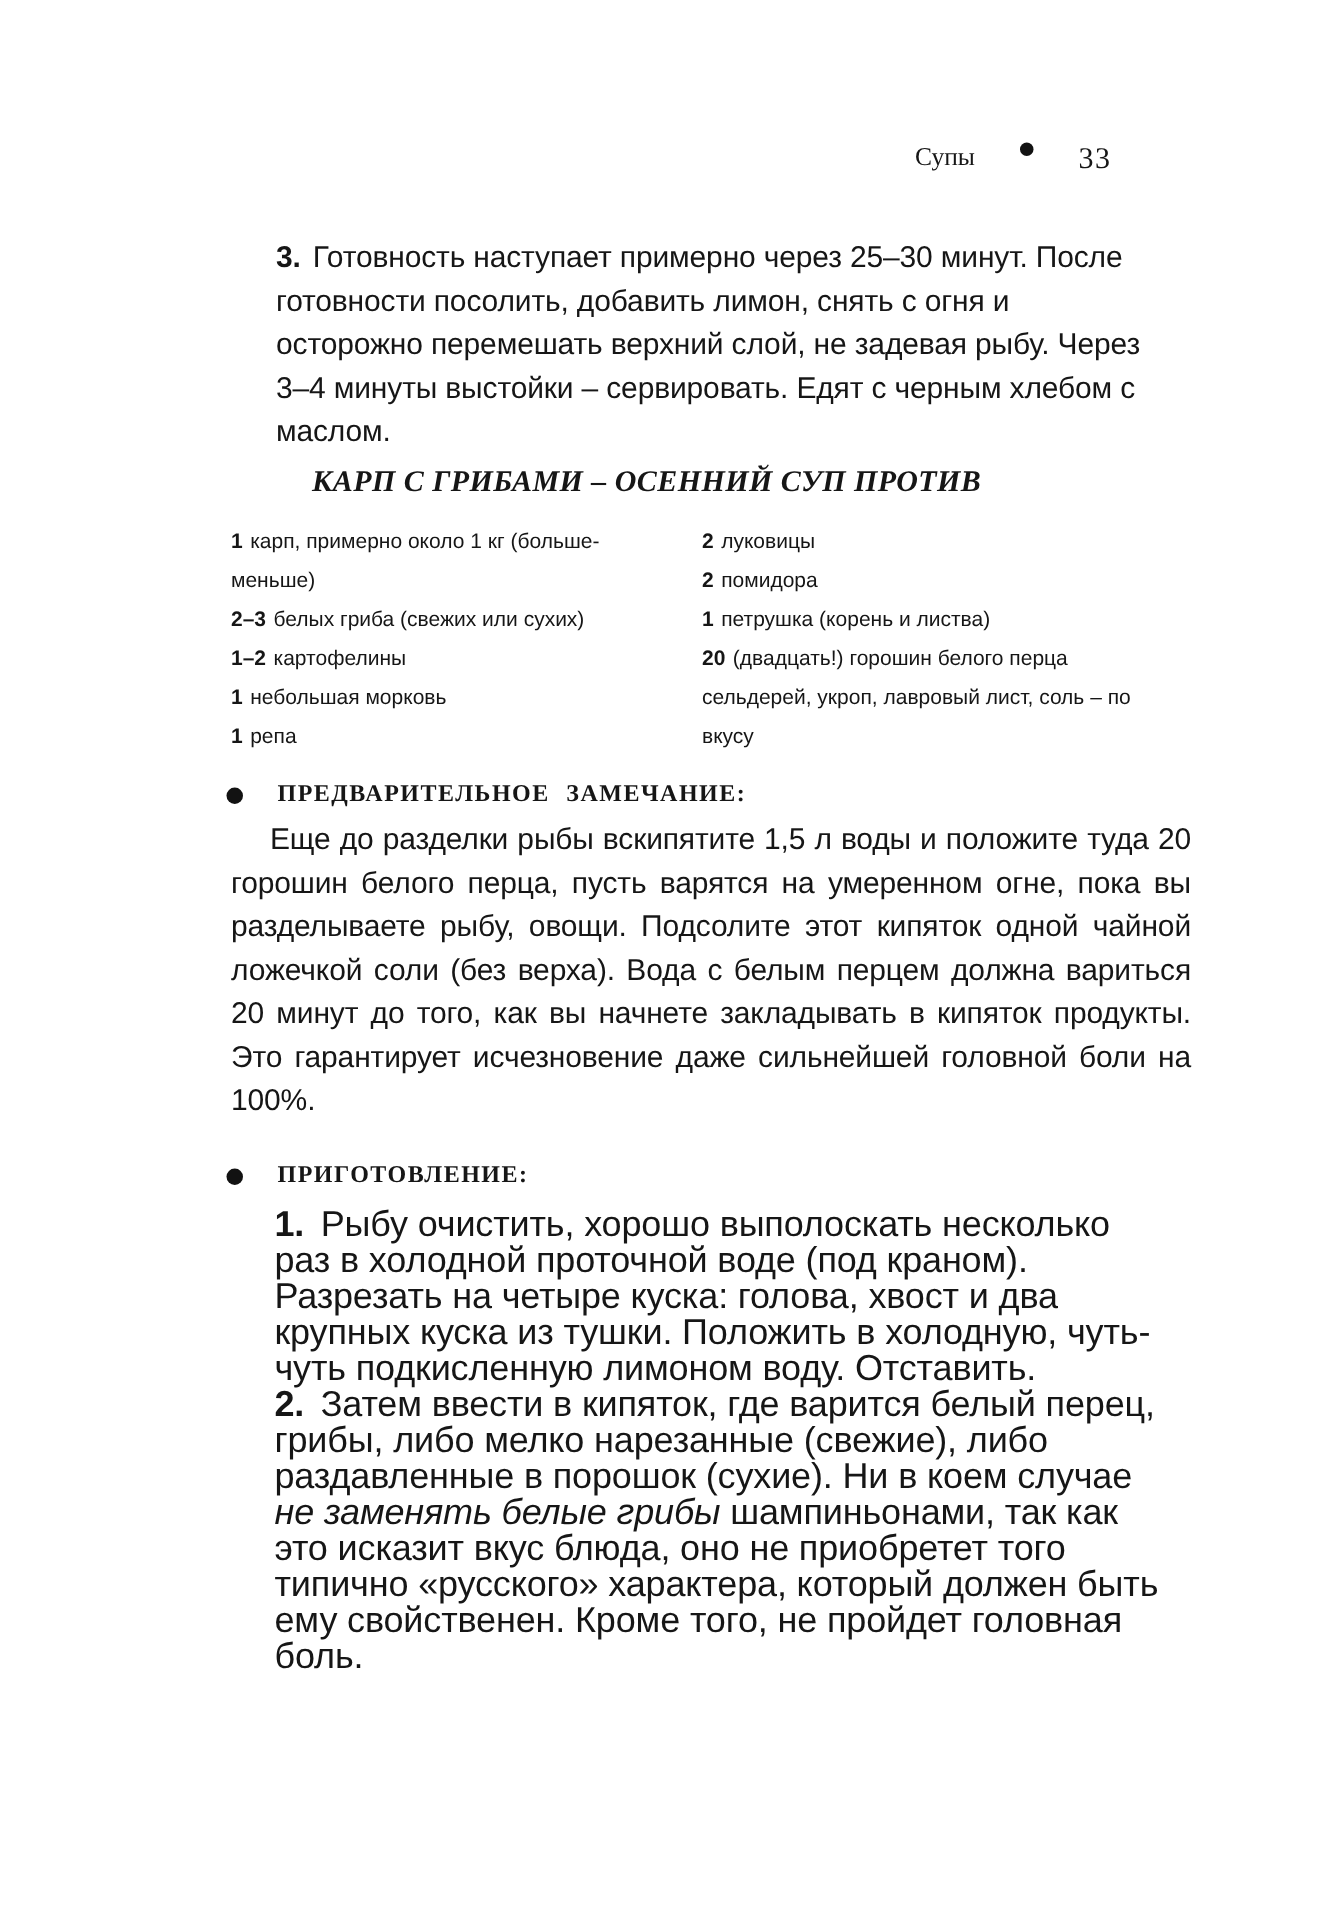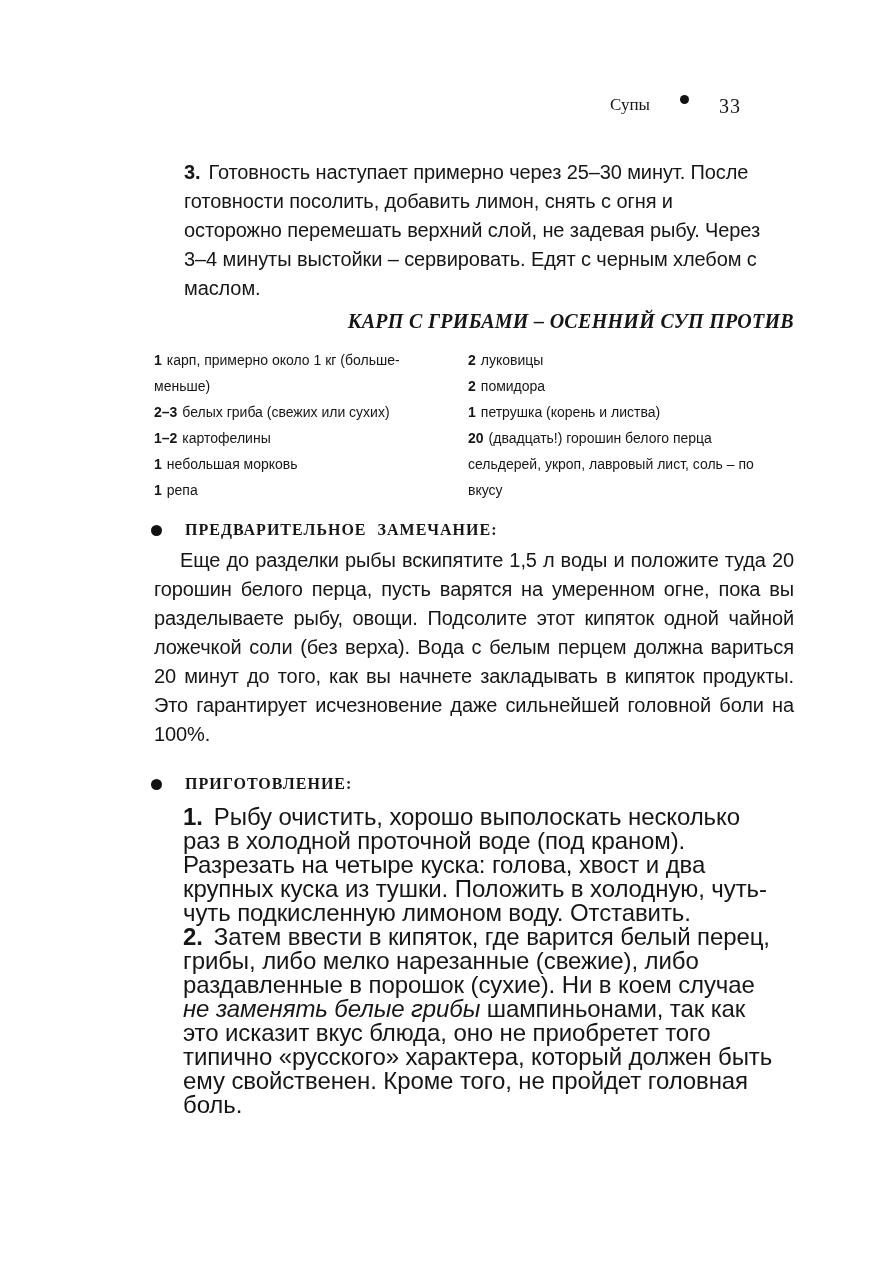--- a/index.html
+++ b/index.html
@@ -29,21 +29,20 @@
     font-size:20px;line-height:29px;letter-spacing:-0.1px;
   }
   .intro strong{margin-right:8px;}
 
   .title{
     margin:4px 0 0 54px;
     font-family:"Liberation Serif", serif;
     font-style:italic;font-weight:bold;
     font-size:20px;line-height:28px;letter-spacing:0.3px;
     white-space:nowrap;
-    text-align:right;
   }
   .dots{display:inline-flex;gap:14px;margin-left:26px;vertical-align:middle;}
   .dots i{width:8px;height:8px;border-radius:50%;background:#9b9b9b;display:block;}
 
   .ingredients{display:flex;margin-top:12px;font-size:14px;line-height:26px;}
   .col-left{width:314px;box-sizing:border-box;padding-right:68px;}
   .col-right{width:310px;}
   .ing-item strong{margin-right:5px;}
 
   .section-head{display:flex;align-items:center;margin-left:-3px;}

